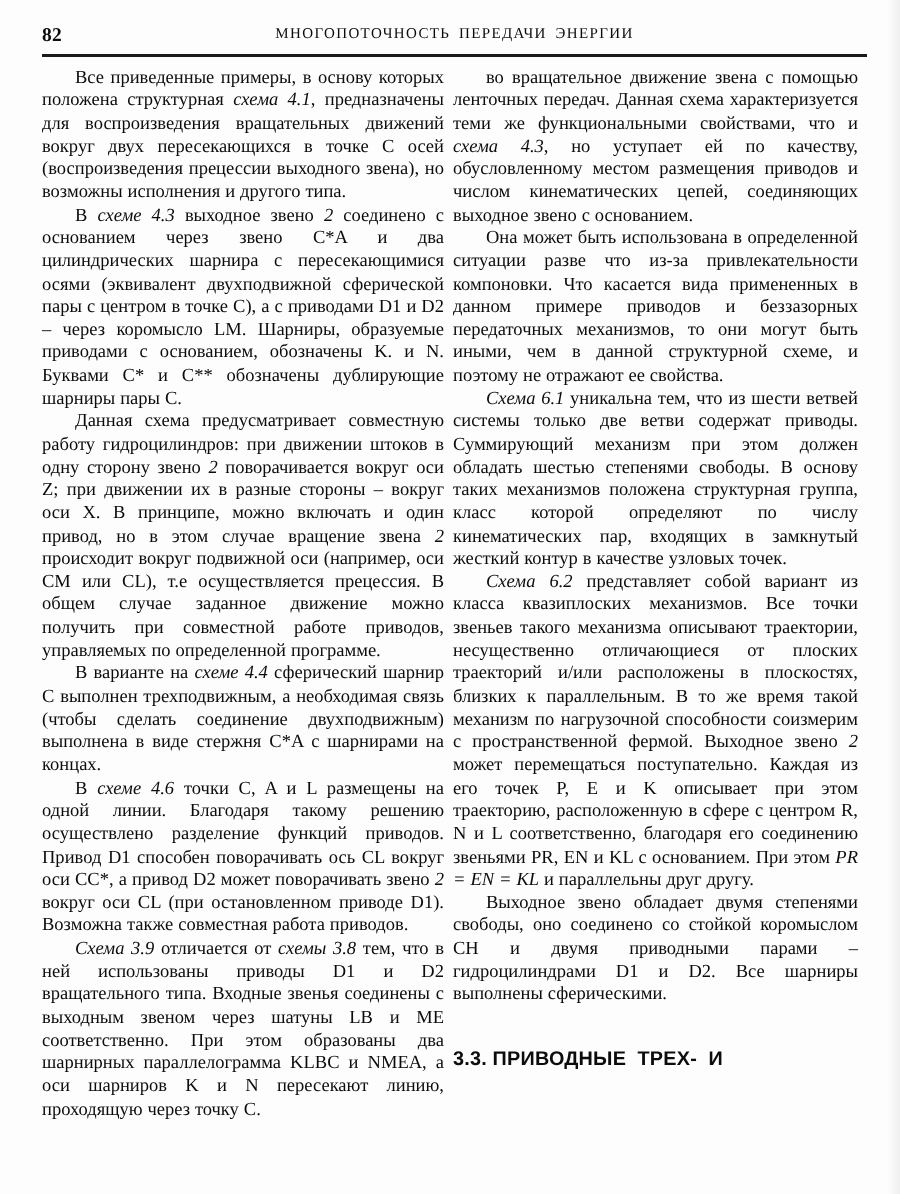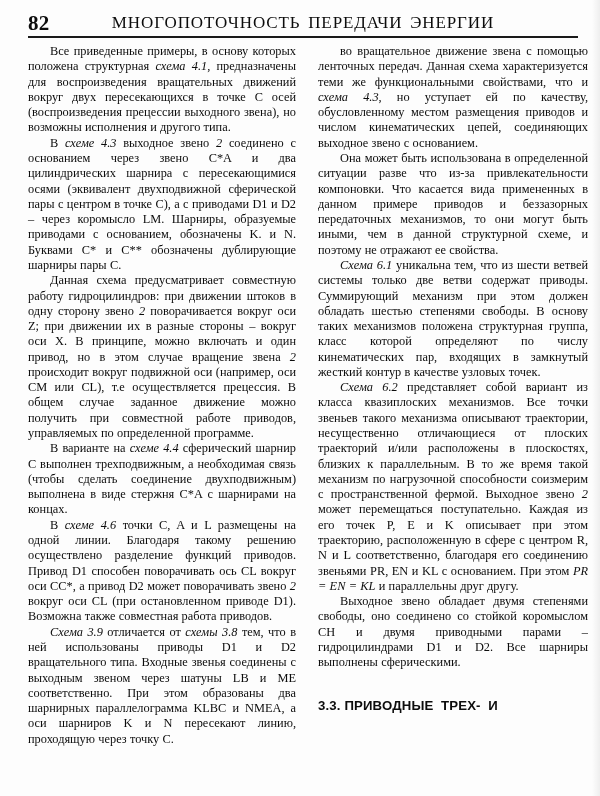--- a/index.html
+++ b/index.html
@@ -30,32 +30,32 @@
     position: absolute;
     top: 14px;
     left: 28px;
     right: 22px;
     height: 22px;
   }
   .folio {
     position: absolute;
     left: 0;
     top: 0;
-    font-size: 21px;
+    font-size: 13px;
     font-weight: bold;
     letter-spacing: 0.2px;
     line-height: 18px;
   }
   .runhead {
     position: absolute;
     left: 0;
     right: 0;
     top: 1px;
     text-align: center;
-    font-size: 17px;
+    font-size: 10px;
     letter-spacing: 0.9px;
     word-spacing: 2.5px;
     line-height: 16px;
   }
   .header-rule {
     position: absolute;
     top: 36px;
     left: 28px;
     right: 22px;
     height: 2px;
@@ -63,21 +63,21 @@
   }
 
   
   .columns {
     position: absolute;
     top: 44px;
     left: 28px;
     right: 20px;
     bottom: 0;
     display: flex;
-    gap: 22px;
+    gap: 6px;
   }
   .col {
     width: 268px;
     flex: 0 0 268px;
   }
   .col.right {
     width: 270px;
     flex: 0 0 270px;
   }
 

